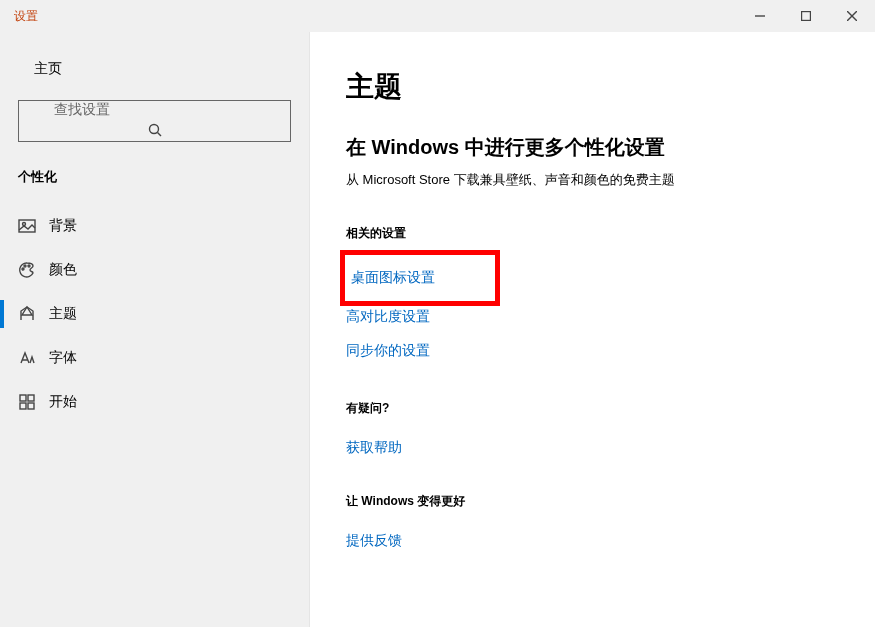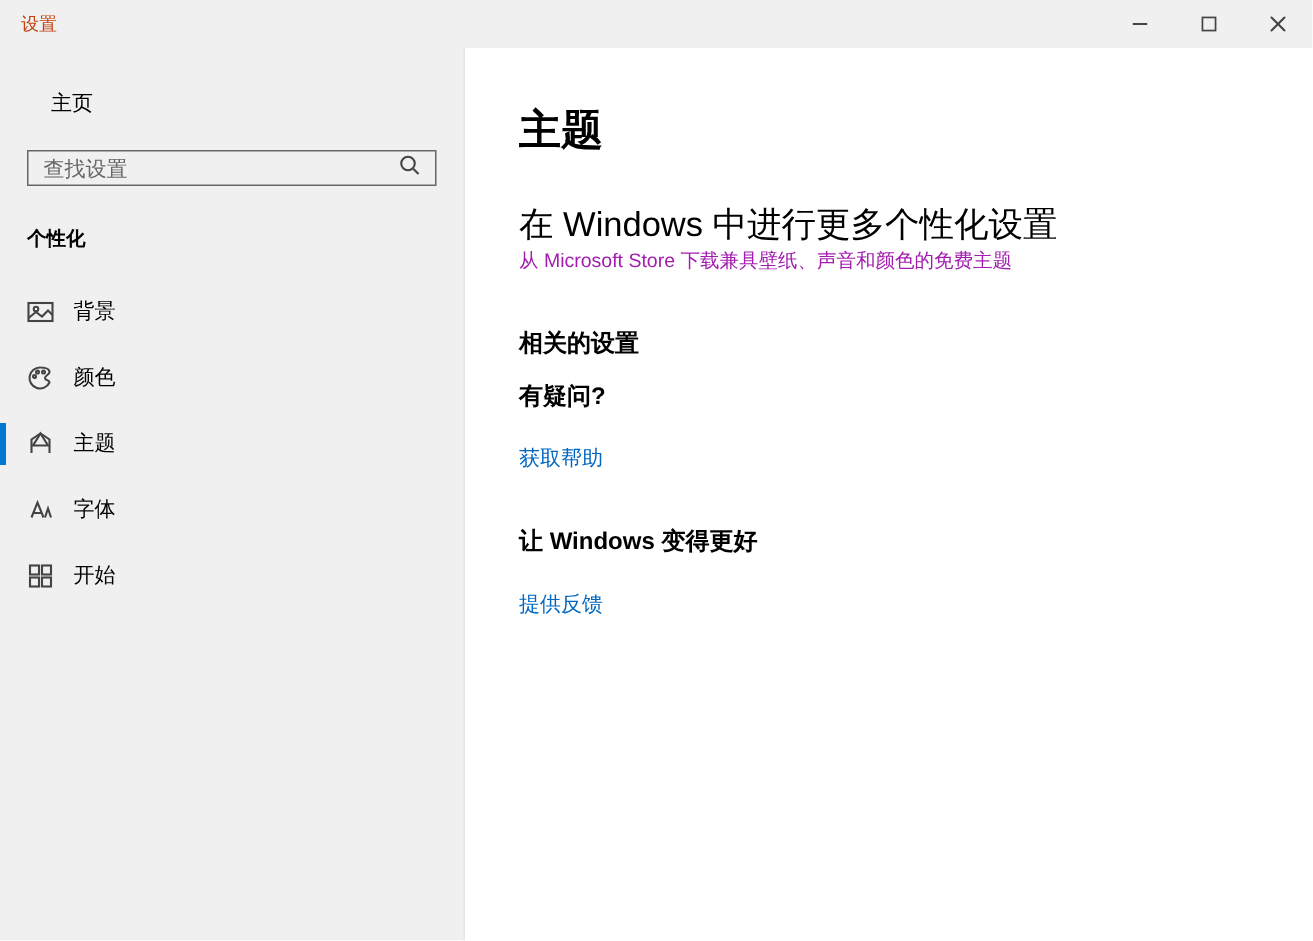--- a/index.html
+++ b/index.html
@@ -6,32 +6,32 @@
     body { background: #fff; width: 875px; height: 627px; overflow: hidden; display: flex; flex-direction: column; }
     .titlebar { height: 32px; display: flex; align-items: center; background: #f0f0f0; position: relative; }
     .titlebar .title { font-size: 12px; padding-left: 14px; color: #c2410c; }
     .win-controls { position: absolute; right: 0; top: 0; display: flex; height: 32px; }
     .win-btn { width: 46px; height: 32px; display: flex; align-items: center; justify-content: center; }
     .win-btn svg { width: 10px; height: 10px; }
     .container { flex: 1; display: flex; }
     .sidebar { width: 310px; background: #f0f0f0; padding-top: 18px; border-right: 1px solid #e5e5e5; }
     .home-row { display: flex; align-items: center; gap: 16px; padding: 10px 18px; margin-bottom: 12px; text-align: center; }
     .home-row .label { font-size: 14px; }
-    .search-box { margin: 0 18px 18px 18px; height: 24px; border: 1px solid #666; background: #f0f0f0; display: flex; align-items: center; padding: 0 10px; justify-content: space-between; }
+    .search-box { margin: 0 18px 18px 18px; height: 42px; border: 1px solid #666; background: #f0f0f0; display: flex; align-items: center; padding: 0 10px; justify-content: space-between; flex-direction: column; }
     .search-box input { border: none; background: transparent; outline: none; font-size: 14px; width: 80%; color: #333; }
     .search-box input::placeholder { color: #666; }
     .section-label { font-size: 13px; font-weight: 600; padding: 8px 16px 18px 18px; }
     .nav-item { display: flex; align-items: center; gap: 13px; padding: 13px 18px; font-size: 14px; position: relative; }
     .nav-item.active::before { content: ""; position: absolute; left: 0; top: 8px; bottom: 8px; width: 4px; background: #0078d4; }
     .nav-item .icon { width: 18px; height: 18px; display: flex; align-items: center; justify-content: center; }
     .content { flex: 1; padding: 36px 36px; }
     .page-heading { font-size: 28px; font-weight: 600; margin-bottom: 28px; }
-    .sub-heading { font-size: 23px; font-weight: 400; }
-    .sub-text { font-size: 13px; color: #a21caf; margin-bottom: 36px; }
-    .section-title { font-size: 16px; font-weight: 600; margin-bottom: 14px; margin-top: 10px; }
+    .sub-heading { font-size: 20px; font-weight: 700; margin-bottom: 10px; }
+    .sub-text { font-size: 13px; color: #000000; margin-bottom: 36px; }
+    .section-title { font-size: 12px; font-weight: 600; margin-bottom: 14px; margin-top: 10px; }
     .link { color: #0067c0; font-size: 14px; display: block; padding: 8px 0; }
     .links-block { margin-bottom: 32px; }
     .highlight-box { border: 5px solid #ff0000; display: inline-block; padding: 6px 60px 6px 6px; margin: -6px -60px -6px -6px; }
     .question-block { margin-bottom: 28px; }
     svg { stroke: #444; fill: none; stroke-width: 1.4; }
   </style>
 </head>
 <body>
 
 <div class="titlebar">
@@ -138,20 +138,27 @@
 
   </div>
 
   <div class="content">
     <h1 class="page-heading">主题</h1>
 
     <h2 class="sub-heading">在 Windows 中进行更多个性化设置</h2>
     <p class="sub-text">从 Microsoft Store 下载兼具壁纸、声音和颜色的免费主题</p>
 
     <h3 class="section-title">相关的设置</h3>
+    <div class="links-block">
+      <div class="highlight-box">
+        <a class="link">桌面图标设置</a>
+      </div>
+      <a class="link">高对比度设置</a>
+      <a class="link">同步你的设置</a>
+    </div>
 
     <div class="question-block">
       <h3 class="section-title">有疑问?</h3>
       <a class="link">获取帮助</a>
     </div>
 
     <h3 class="section-title">让 Windows 变得更好</h3>
     <a class="link">提供反馈</a>
   </div>
 </div>

